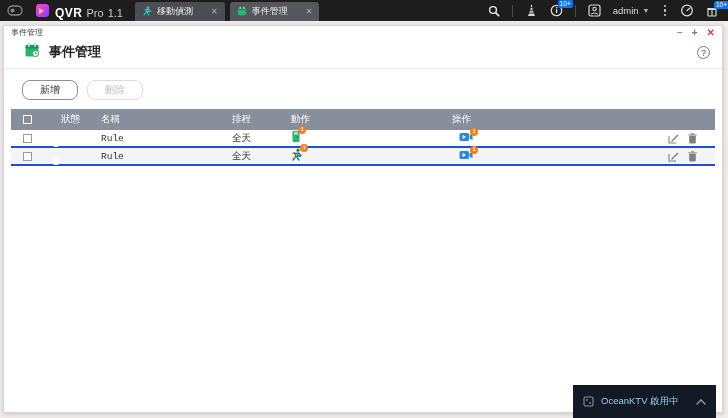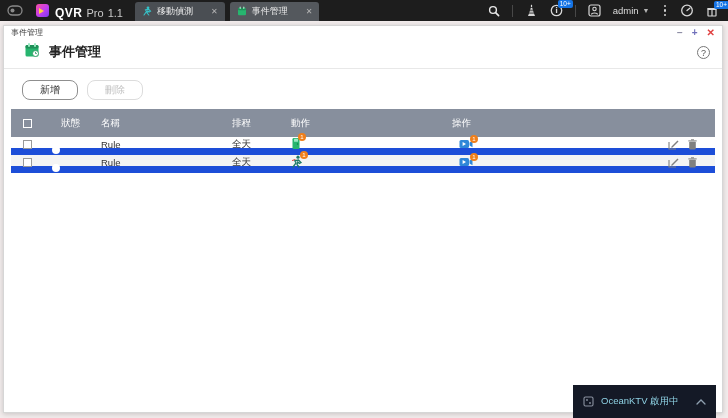--- a/index.html
+++ b/index.html
@@ -82,22 +82,22 @@
   .btn {
     font-family:"Liberation Sans",sans-serif;
     font-size:10px; padding:2px 17px; border-radius:8px; background:#fff; cursor:pointer;
   }
   .btn-add { border:1px solid #8f8f8f; color:#333; }
   .btn-del { border:1px solid #dcdcdc; color:#c2c2c2; cursor:default; }
 
   
   .table { margin:0 7px; }
   .tgrid { display:grid; grid-template-columns:33px 50px 130px 60px 168px 197px 1fr; align-items:center; }
-  .thead { background:#878f9d; color:#fff; font-size:9.5px; height:28px; }
-  .trow { height:18px; font-size:9.5px; color:#333; border-bottom:7px solid #1d4ed8; background:#fff; }
+  .thead { background:#878f9d; color:#fff; font-size:9.5px; height:21px; }
+  .trow { height:18px; font-size:9.5px; color:#333; border-bottom:2px solid #1d4ed8; background:#fff;font-family:Liberation Mono, monospace; }
   .trow.alt { background:#f4f4f4; }
   .c-check { display:flex; justify-content:center; }
   .checkbox { width:9px; height:9px; border:1px solid #9a9a9a; background:#fff; cursor:pointer; }
   .thead .checkbox { border-color:#fff; background:transparent; }
   .pl-status { padding-left:17px; }
   .pl-name { padding-left:7px; }
   .pl-sched { padding-left:8px; }
   .pl-event { padding-left:7px; }
   .pl-action { padding-left:7px; }
   .c-op-head { }

